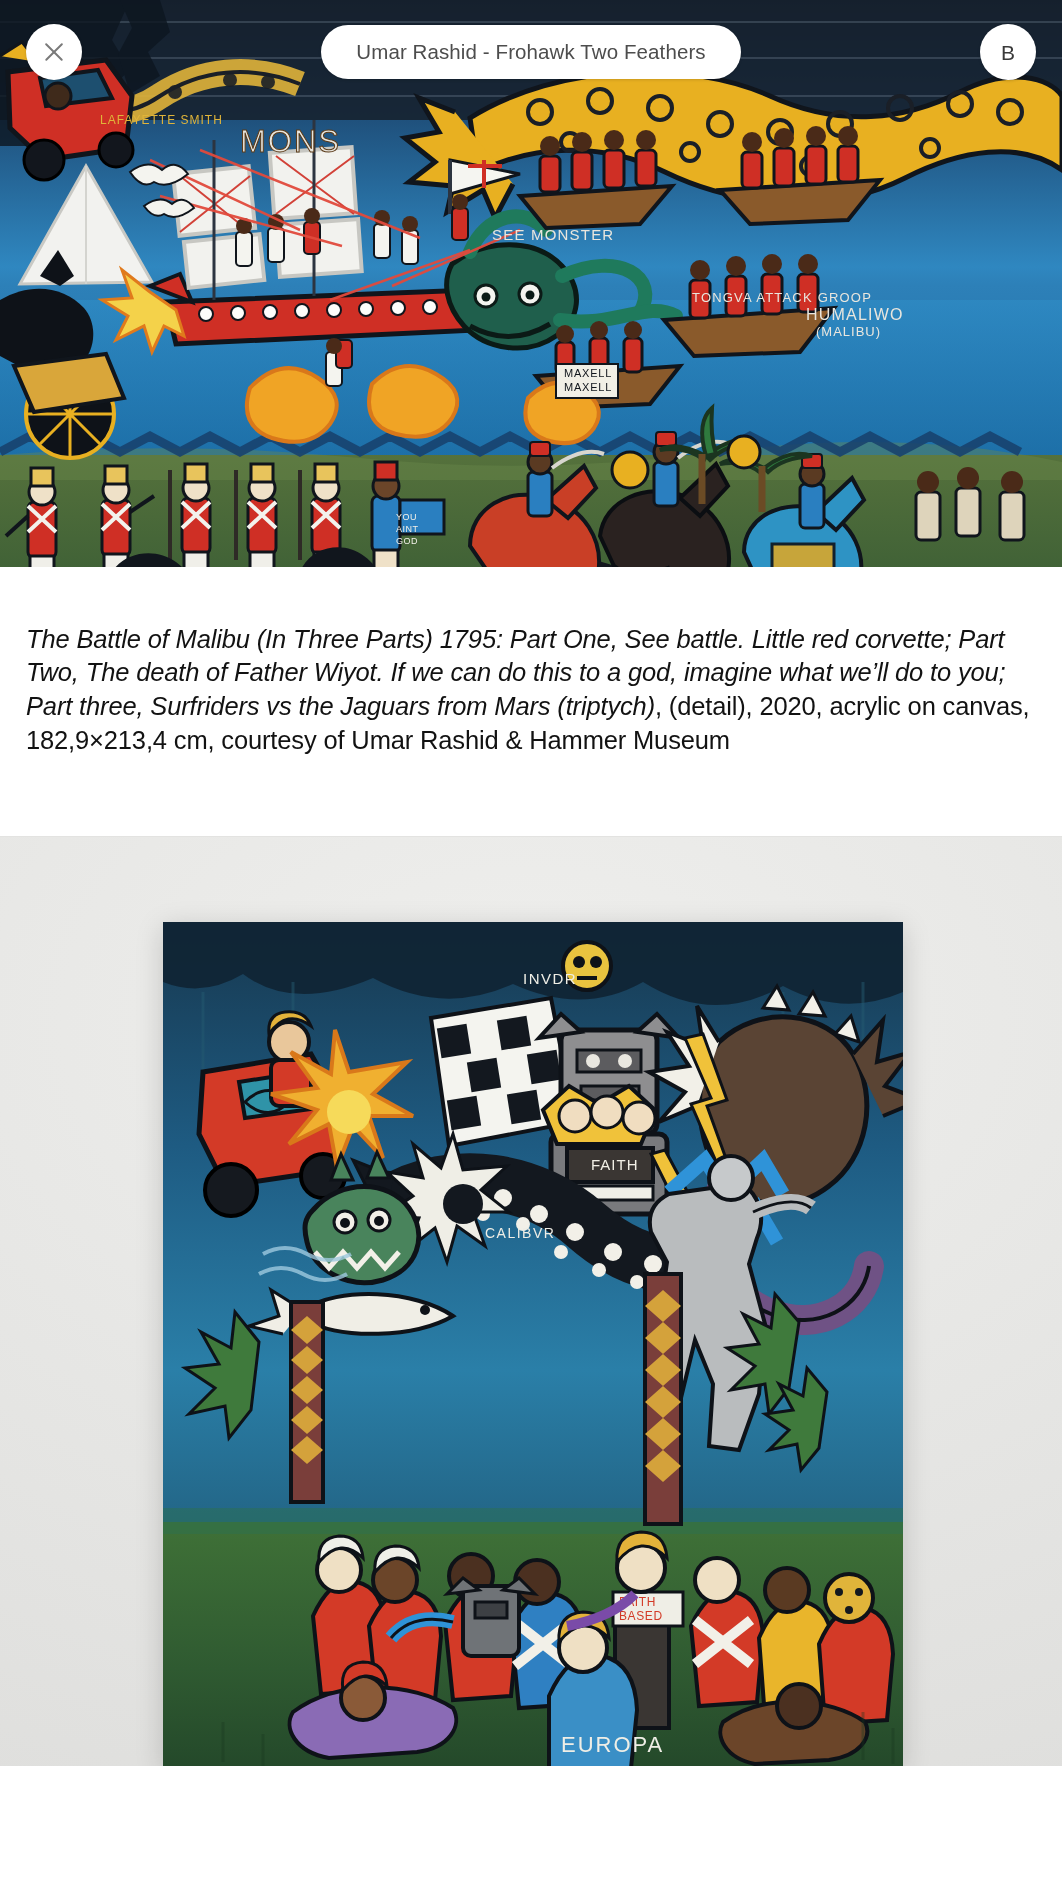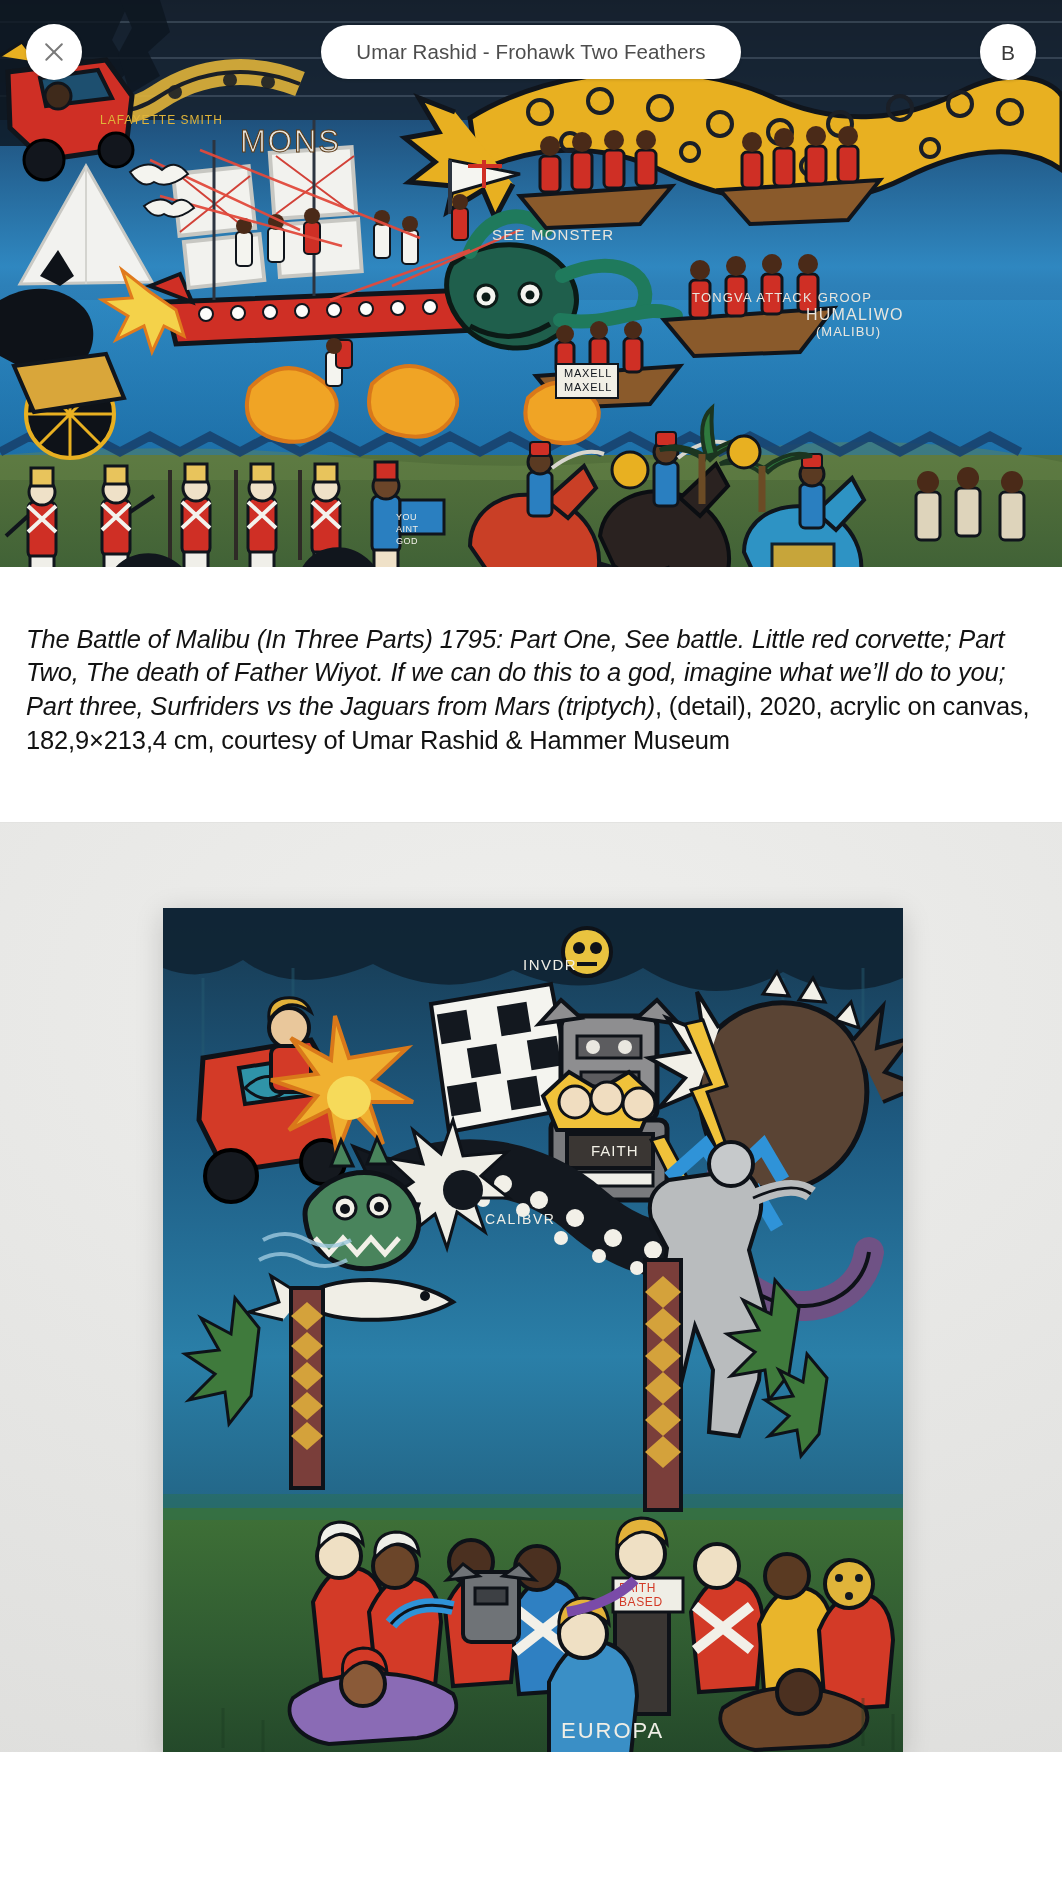--- a/index.html
+++ b/index.html
@@ -83,21 +83,21 @@
     position: relative;
     width: 1062px;
     height: 567px;
     overflow: hidden;
     background: #1d3f5e;
   }
   .aw1-canvas { position: absolute; inset: 0; }
 
   
   .caption-wrap {
-    padding: 30px 26px 38px 26px;
+    padding: 30px 26px 52px 26px;
     background: #ffffff;
   }
   .caption {
     font-size: 25.5px;
     line-height: 1.33;
     color: #121212;
     letter-spacing: -0.15px;
   }
   .caption .it { font-style: italic; }
 

